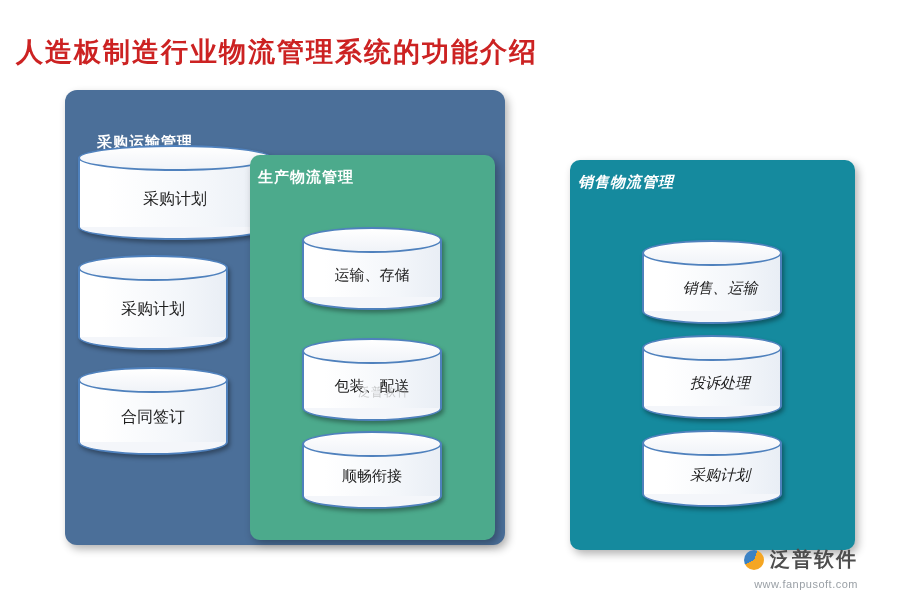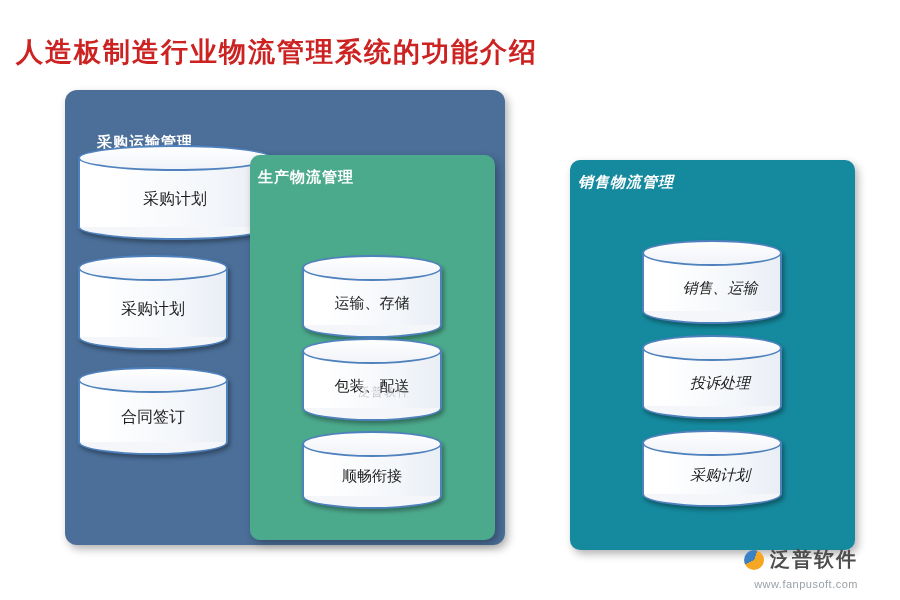--- a/index.html
+++ b/index.html
@@ -110,21 +110,21 @@
     white-space: nowrap;
   }
 
   .panel-procurement .cyl { left: 13px; width: 150px; height: 95px; }
   .cyl-p1 { top: 55px; padding-left: 44px; }
   .cyl-p2 { top: 165px; }
   .cyl-p3 { top: 277px; height: 88px !important; }
 
   .panel-production .cyl { left: 52px; width: 140px; height: 83px; }
   .panel-production .cyl .cyl-label { font-size: 15px; }
-  .cyl-g1 { top: 100px; }
+  .cyl-g1 { top: 72px; }
   .cyl-g2 { top: 183px; }
   .cyl-g3 { top: 276px; height: 78px !important; }
 
   .panel-sales .cyl { left: 72px; width: 140px; height: 84px; }
   .panel-sales .cyl .cyl-label { font-size: 15px; padding-left: 16px; }
   .cyl-s1 { top: 80px; }
   .cyl-s2 { top: 175px; }
   .cyl-s3 { top: 270px; height: 77px !important; }
 
   

